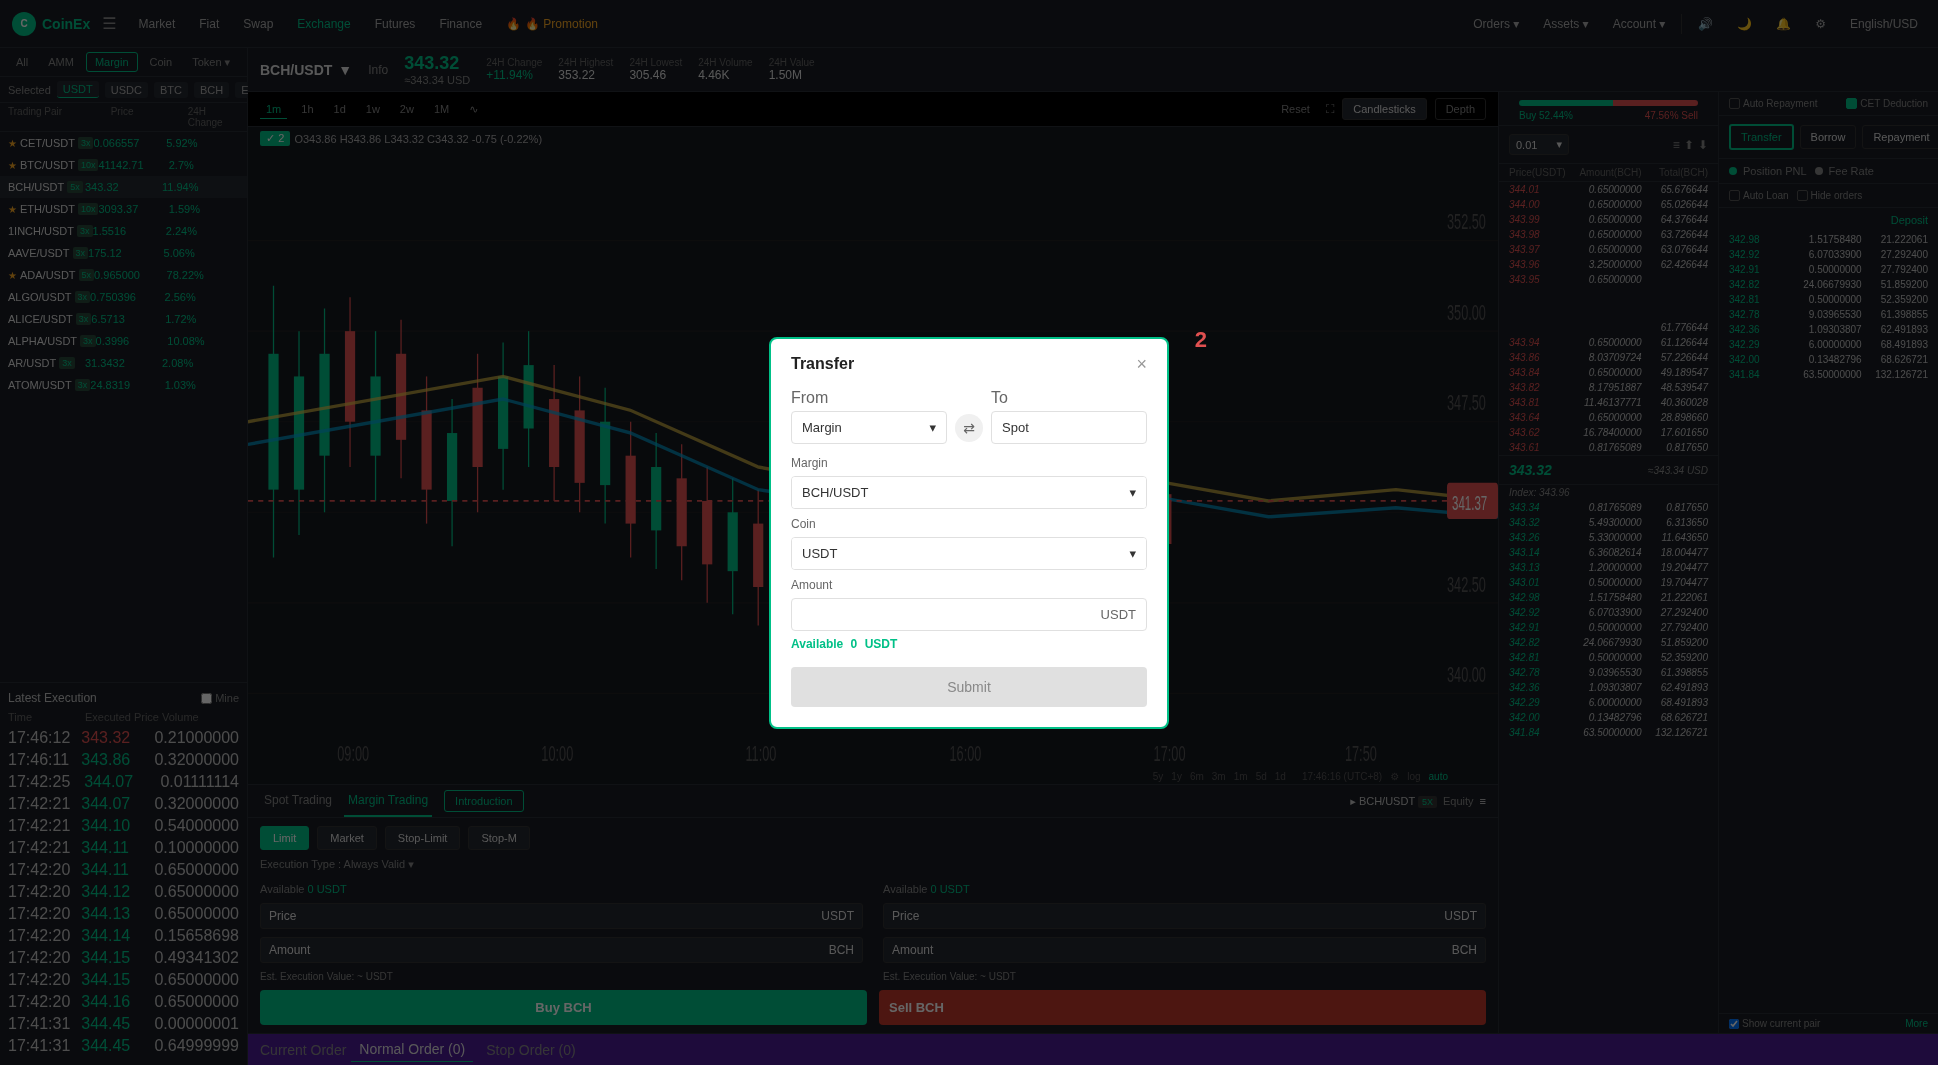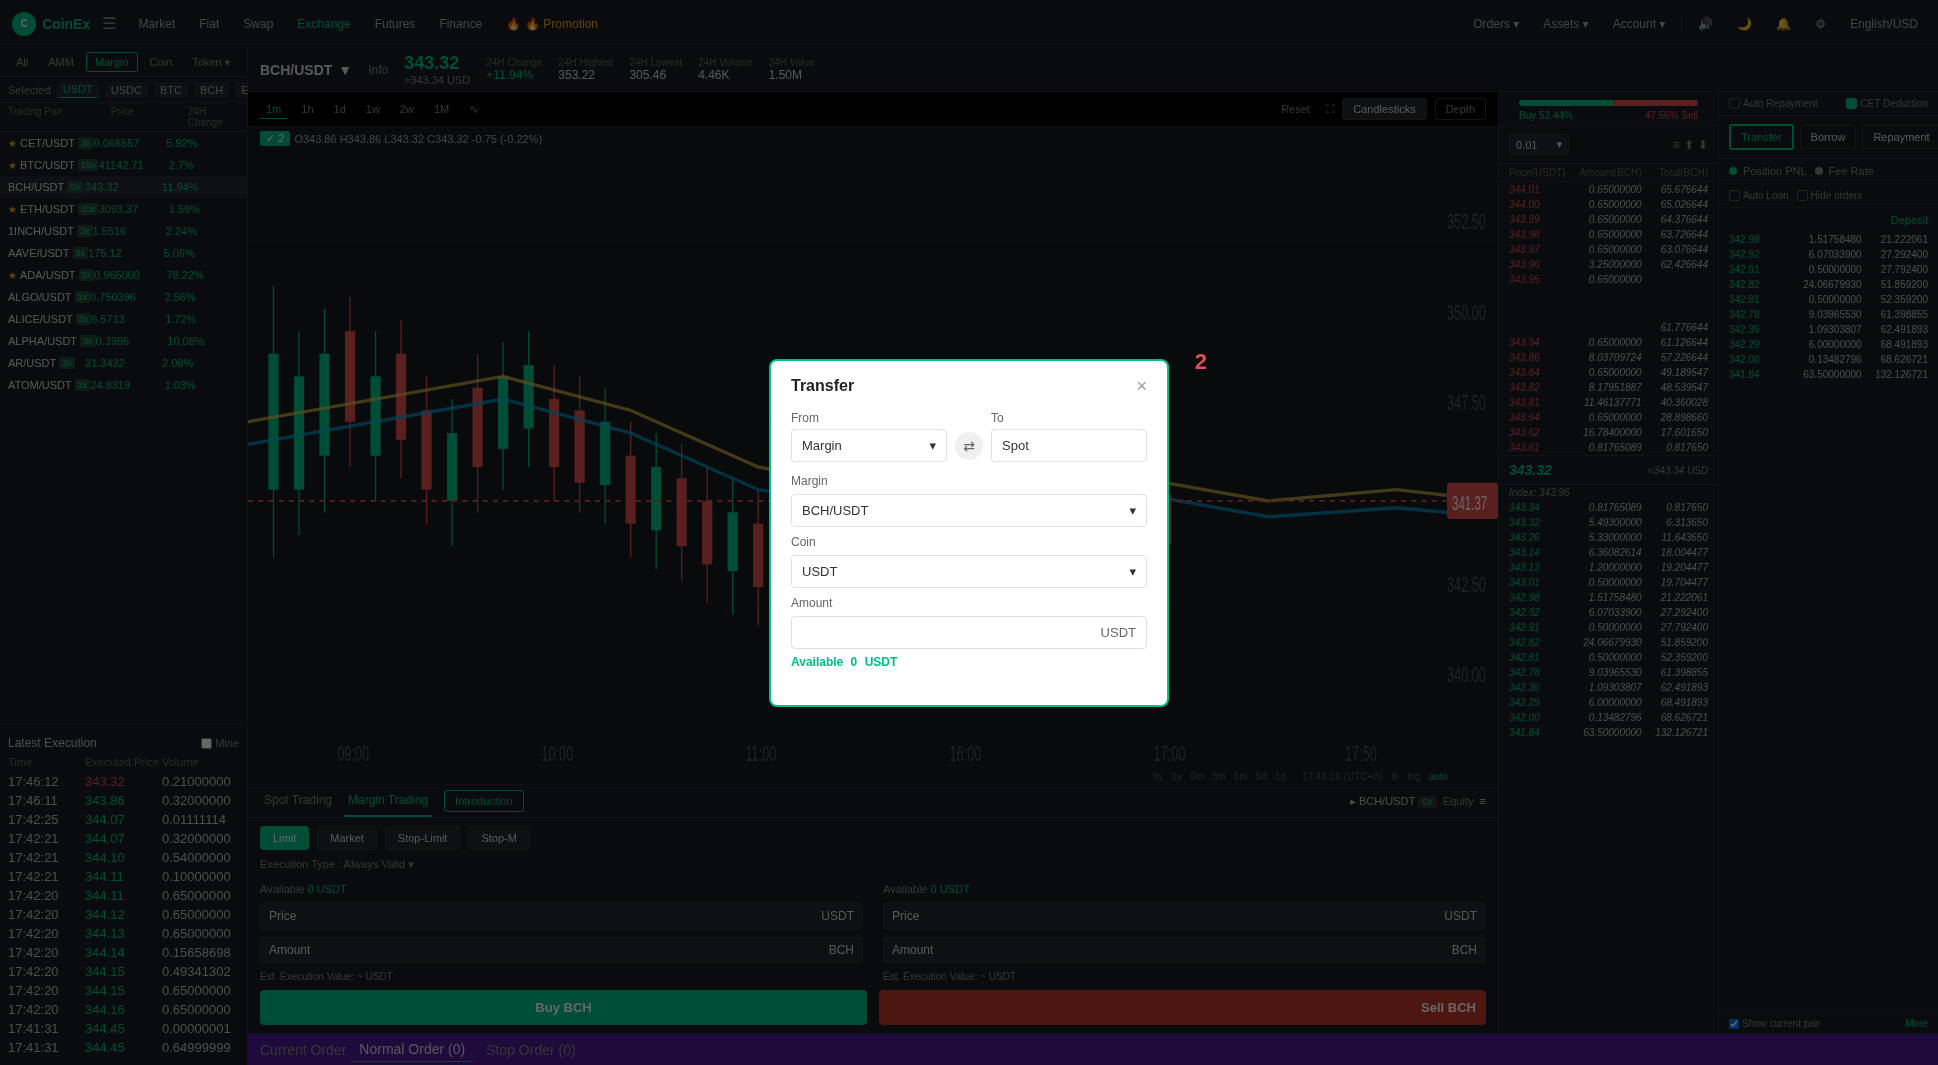--- a/index.html
+++ b/index.html
@@ -34,21 +34,21 @@
     .pair-list { flex: 1; overflow-y: auto; }
     .pair-row { display: grid; grid-template-columns: 1fr 1fr 1fr; padding: 5px 8px; font-size: 11px; cursor: pointer; align-items: center; }
     .pair-name { color: #ddd; display: flex; align-items: center; gap: 3px; }
     .pair-name .star { color: #f5a623; font-size: 10px; }
     .badge { font-size: 9px; padding: 1px 3px; border-radius: 2px; background: #2a4a3a; color: #00c087; }
     .price-up { color: #00c087; }
     .price-down { color: #e05050; }
     .latest-execution { border-top: 1px solid #2a2d35; padding: 8px; }
     .latest-execution-header { display: flex; align-items: center; justify-content: space-between; margin-bottom: 6px; }
     .exec-table-header { display: grid; grid-template-columns: 1fr 1fr 1fr; font-size: 11px; color: #666; margin-bottom: 4px; }
-    .exec-row { display: grid; grid-template-columns: 1fr 1fr 1fr; font-size: 13px; padding: 2px 0; }
+    .exec-row { display: grid; grid-template-columns: 1fr 1fr 1fr; font-size: 16px; padding: 2px 0; }
 
     
     .main-content { flex: 1; display: flex; flex-direction: column; overflow: hidden; }
 
     
     .top-bar { display: flex; align-items: center; height: 44px; background: #1a1d24; border-bottom: 1px solid #2a2d35; padding: 0 12px; gap: 16px; }
     .pair-selector { display: flex; align-items: center; gap: 6px; font-weight: bold; font-size: 14px; color: #ddd; cursor: pointer; }
     .info-link { color: #888; font-size: 12px; cursor: pointer; }
     .price-big { font-size: 18px; font-weight: bold; color: #00c087; }
     .price-sub { font-size: 11px; color: #888; }
@@ -71,21 +71,21 @@
     .trading-tab { padding: 8px 4px; font-size: 12px; color: #888; cursor: pointer; border-bottom: 2px solid transparent; }
     .trading-tab.active { color: #00c087; border-bottom: 2px solid #00c087; }
     .intro-btn { padding: 4px 10px; background: transparent; border: 1px solid #00c087; border-radius: 3px; font-size: 11px; color: #00c087; cursor: pointer; margin-left: 4px; }
     .order-types { display: flex; align-items: center; padding: 8px 12px; gap: 8px; }
     .order-type-btn { padding: 5px 12px; background: #252830; border: 1px solid #333; border-radius: 3px; font-size: 11px; color: #ddd; cursor: pointer; }
     .order-type-btn.active { background: #00c087; color: white; border-color: #00c087; }
     .order-form { display: flex; gap: 20px; padding: 8px 12px; }
     .buy-side, .sell-side { flex: 1; display: flex; flex-direction: column; gap: 8px; }
     .form-input { background: #252830; border: 1px solid #333; border-radius: 3px; padding: 5px 8px; color: #ddd; font-size: 12px; display: flex; justify-content: space-between; align-items: center; }
     .buy-btn { background: #00c087; color: white; padding: 10px; border-radius: 4px; text-align: center; font-size: 13px; font-weight: bold; cursor: pointer; }
-    .sell-btn { background: #c0392b; color: white; padding: 10px; border-radius: 4px; text-align: right; font-size: 13px; font-weight: bold; cursor: pointer; }
+    .sell-btn { background: #c0392b; color: white; padding: 10px; border-radius: 4px; text-align: left; font-size: 13px; font-weight: bold; cursor: pointer; }
 
     
     .right-panel { width: 220px; background: #1a1d24; border-left: 1px solid #2a2d35; display: flex; flex-direction: column; }
     .orderbook-header { display: flex; align-items: center; justify-content: space-between; padding: 8px 10px; border-bottom: 1px solid #2a2d35; }
     .ob-input { background: #252830; border: 1px solid #333; border-radius: 3px; padding: 3px 6px; color: #ddd; font-size: 11px; display: flex; align-items: center; justify-content: space-between; width: 60px; }
     .ob-col-header { display: grid; grid-template-columns: 1fr 1fr 1fr; padding: 3px 10px; font-size: 10px; color: #666; border-bottom: 1px solid #2a2d35; }
     .ob-row { display: grid; grid-template-columns: 1fr 1fr 1fr; padding: 2px 10px; font-size: 10px; cursor: pointer; }
     .sell-price { color: #e05050; }
     .buy-price { color: #00c087; }
     .ob-mid { display: flex; align-items: center; justify-content: space-between; padding: 6px 10px; border-top: 1px solid #2a2d35; border-bottom: 1px solid #2a2d35; }
@@ -110,21 +110,21 @@
     .overlay { position: fixed; inset: 0; background: rgba(0,0,0,0.6); z-index: 100; display: flex; align-items: center; justify-content: center; }
 
     
     .modal { background: #fff; border-radius: 8px; width: 400px; padding: 0; border: 2px solid #00c087; position: relative; }
     .modal-header { display: flex; align-items: center; justify-content: space-between; padding: 16px 20px 8px; }
     .modal-title { font-size: 16px; font-weight: bold; color: #222; }
     .modal-close { color: #999; font-size: 18px; cursor: pointer; background: none; border: none; line-height: 1; }
     .modal-body { padding: 8px 20px 20px; }
     .modal-row { display: flex; align-items: flex-end; gap: 8px; margin-bottom: 12px; }
     .modal-col { flex: 1; display: flex; flex-direction: column; gap: 4px; }
-    .modal-label { font-size: 12px; color: #666; }
+    .modal-label { font-size: 16px; color: #666; }
     .modal-select { width: 100%; border: 1px solid #e0e0e0; border-radius: 4px; padding: 8px 10px; font-size: 13px; color: #333; background: #fff; display: flex; align-items: center; justify-content: space-between; cursor: pointer; }
     .swap-icon { width: 28px; height: 28px; background: #f0f0f0; border-radius: 50%; display: flex; align-items: center; justify-content: center; color: #666; font-size: 14px; cursor: pointer; margin-bottom: 2px; flex-shrink: 0; }
     .modal-section-label { font-size: 12px; color: #666; margin-bottom: 6px; }
     .modal-input-wrap { border: 1px solid #e0e0e0; border-radius: 4px; overflow: hidden; margin-bottom: 8px; }
     .modal-input-select { width: 100%; padding: 8px 10px; font-size: 13px; color: #333; background: #fff; display: flex; align-items: center; justify-content: space-between; cursor: pointer; }
     .modal-amount-wrap { border: 1px solid #e0e0e0; border-radius: 4px; display: flex; align-items: center; padding: 0 10px; margin-bottom: 6px; }
     .modal-amount-input { flex: 1; border: none; padding: 8px 0; font-size: 13px; color: #333; outline: none; }
     .modal-amount-unit { color: #666; font-size: 13px; }
     .modal-available { font-size: 12px; color: #666; margin-bottom: 16px; }
     .modal-available span { color: #00c087; font-weight: bold; }
@@ -947,15 +947,16 @@
       </div>
 
       
       <div class="modal-available">
         <span>Available</span>
         <span style="color:#00c087;font-weight:bold;margin:0 4px;">0</span>
         <span>USDT</span>
       </div>
 
       
+      <button class="modal-submit">Submit</button>
     </div>
   </div>
 </div>
 
 </body></html>

